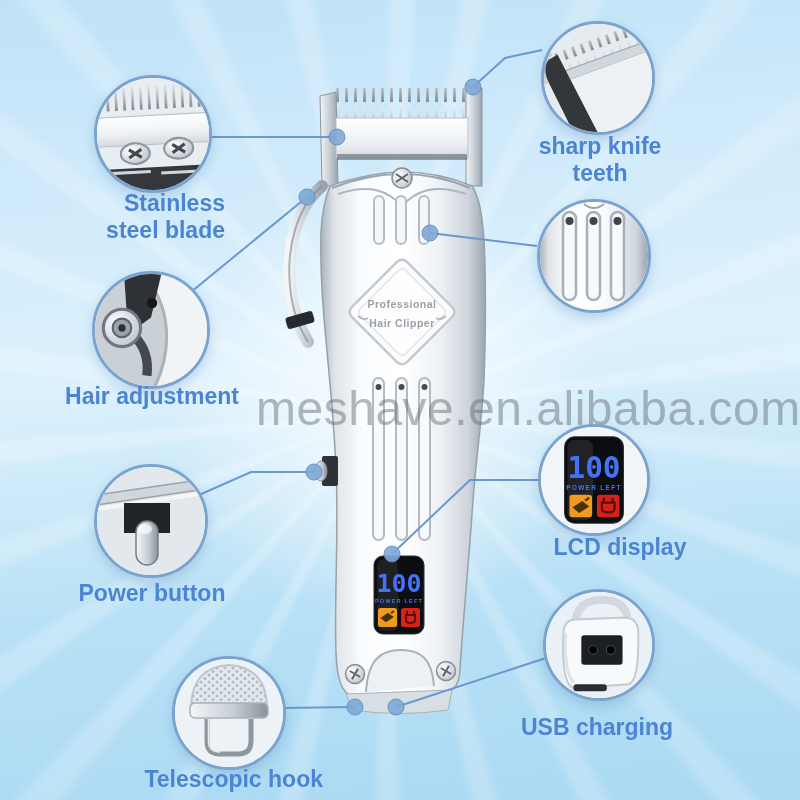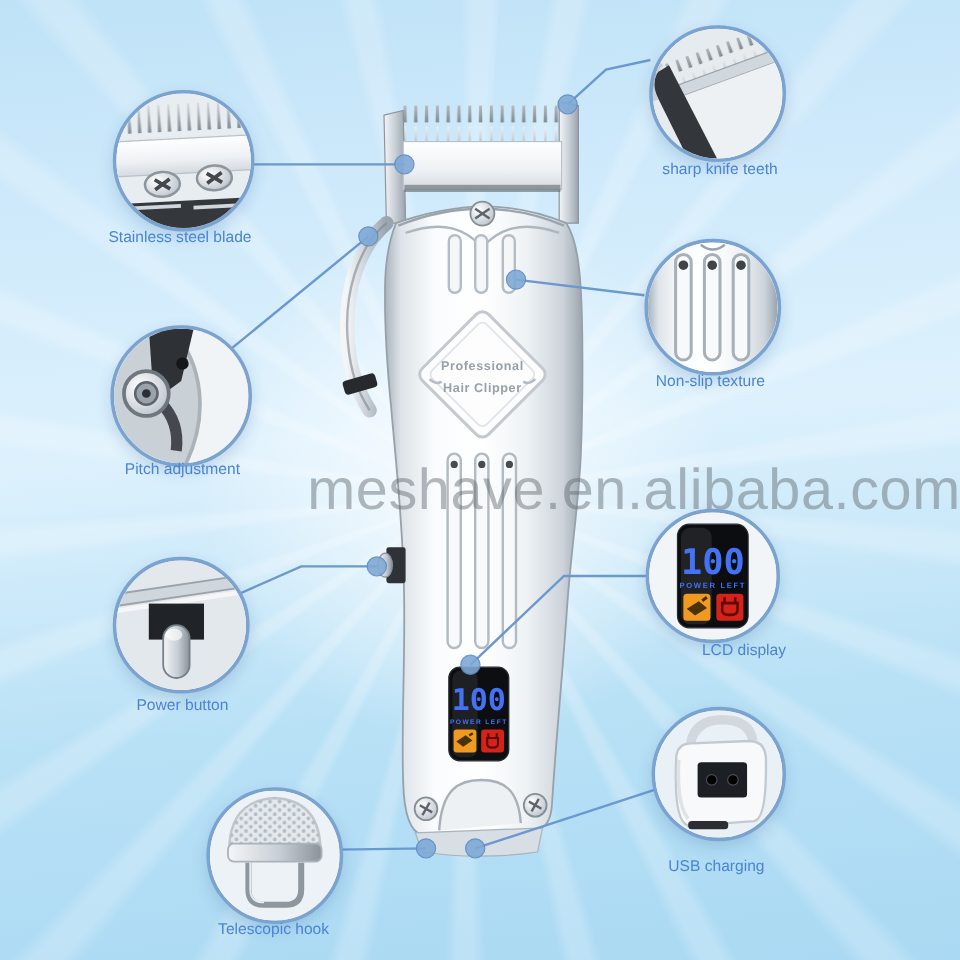--- a/index.html
+++ b/index.html
@@ -14,21 +14,21 @@
       rgba(255,255,255,.38) 7deg 9deg,
       rgba(255,255,255,0) 10.5deg 14deg);
     opacity:.55;}
   .scene{position:absolute;left:0;top:0;width:800px;height:800px;}
   .watermark{position:absolute;left:256px;top:381px;z-index:4;
     font-size:48px;font-weight:400;letter-spacing:.5px;
     color:rgba(100,108,114,.48);white-space:nowrap;}
   .bubble{position:absolute;z-index:5;border:3px solid #7aa3cf;border-radius:50%;
     background:#fdfdfe;box-shadow:0 5px 12px rgba(50,95,150,.20);overflow:hidden;}
   .bubble svg{display:block;width:100%;height:100%;}
-  .callout-label{position:absolute;z-index:6;font-weight:normal;font-size:13px;line-height:1.18;
+  .callout-label{position:absolute;z-index:6;font-weight:bold;font-size:23px;line-height:1.18;
     color:#4c84d4;text-align:center;}
 </style>
 </head>
 <body>
 
 <div class="stage">
 
   <svg class="scene" viewBox="0 0 800 800">
     <defs>
       <linearGradient id="gBody" x1="0" y1="0" x2="1" y2="0">
@@ -207,21 +207,21 @@
         </g>
         <g>
           <ellipse cx="78" cy="69" rx="14" ry="10" fill="url(#gScrew)" stroke="#8d959d" stroke-width="2"></ellipse>
           <path d="M72 65 L84 73 M84 65 L72 73" stroke="#43484e" stroke-width="3"></path>
         </g>
         <rect x="-6" y="86" width="120" height="26" fill="#34383d"></rect>
         <path d="M-6 90 H50 M60 92 H114" stroke="#cfd6dc" stroke-width="3"></path>
       </g>
     </svg>
   </div>
-  <div class="callout-label" style="left:75px;top:190px;width:150px;">Stainless steel blade</div>
+  <div class="callout-label" style="left:75px;top:190px;width:150px;text-align:right;">Stainless steel blade</div>
 
   <div class="bubble" style="left:541px;top:21px;width:108px;height:108px;">
     <svg viewBox="0 0 108 108">
       <defs>
         <pattern id="t2" width="9" height="26" patternUnits="userSpaceOnUse">
           <path d="M3 26 L3.7 4 Q4.5 0 5.3 4 L6 26 Z" fill="url(#gTooth)"></path>
         </pattern>
       </defs>
       <rect width="108" height="108" fill="#e6ebef"></rect>
       <g transform="rotate(-20 54 54)">
@@ -244,38 +244,37 @@
         <rect x="71" y="10" width="13" height="88" rx="6.5"></rect>
       </g>
       <g fill="#3f444a">
         <circle cx="29.5" cy="19" r="4"></circle>
           <circle cx="53.5" cy="19" r="4"></circle>
           <circle cx="77.5" cy="19" r="4"></circle>
       </g>
       <path d="M44 2 q10 8 20 0" stroke="#9aa3ab" stroke-width="2" fill="none"></path>
     </svg>
   </div>
-  <div class="callout-label" style="left:497px;top:310px;width:190px;">Non-slip texture</div>
 
   <div class="bubble" style="left:92px;top:271px;width:112px;height:112px;">
     <svg viewBox="0 0 108 108">
       <rect width="108" height="108" fill="#c9d0d6"></rect>
       <path d="M46 0 C72 28 76 70 58 108 L108 108 L108 0 Z" fill="#f1f4f7"></path>
       <path d="M46 0 C72 28 76 70 58 108" stroke="#aab2ba" stroke-width="3" fill="none"></path>
       <polygon points="28,0 64,0 54,42 32,58" fill="#2e3237"></polygon>
       <circle cx="55" cy="28" r="5" fill="#14171a"></circle>
       <path d="M38 60 C48 70 52 82 50 98" stroke="#45494f" stroke-width="9" fill="none"></path>
       <g>
         <circle cx="26" cy="52" r="18" fill="url(#gScrew)" stroke="#6f777f" stroke-width="3"></circle>
         <circle cx="26" cy="52" r="9" fill="#9aa2aa" stroke="#5d646b" stroke-width="2"></circle>
         <circle cx="26" cy="52" r="3.5" fill="#2b2f33"></circle>
       </g>
     </svg>
   </div>
-  <div class="callout-label" style="left:57px;top:383px;width:190px;">Pitch adjustment</div>
+  <div class="callout-label" style="left:57px;top:383px;width:190px;">Hair adjustment</div>
 
   <div class="bubble" style="left:94px;top:464px;width:108px;height:108px;">
     <svg viewBox="0 0 108 108">
       <rect width="108" height="108" fill="#e3e8ec"></rect>
       <polygon points="0,28 108,12 108,22 0,38" fill="#cfd6dc" stroke="#9aa3ab" stroke-width="1.5"></polygon>
       <polygon points="0,40 108,24 108,28 0,44" fill="#f4f6f8"></polygon>
       <rect x="27" y="36" width="46" height="30" fill="#202428"></rect>
       <g>
         <rect x="39" y="54" width="22" height="44" rx="11" fill="url(#gButton)" stroke="#767e86" stroke-width="1.5"></rect>
         <ellipse cx="48" cy="62" rx="7" ry="5" fill="#ffffff" opacity=".65"></ellipse>
@@ -327,15 +326,15 @@
       <rect width="108" height="108" fill="#edf2f6"></rect>
       <path d="M16 46 Q18 8 54 6 Q90 8 92 46 Z" fill="#e4e9ed" stroke="#bfc6cd" stroke-width="2"></path>
       <rect width="108" height="50" fill="url(#dots)" clip-path="url(#domeClip)"></rect>
       <rect x="15" y="44" width="78" height="15" rx="5" fill="url(#gButton)" stroke="#aab2ba" stroke-width="1.5"></rect>
       <g>
         <path d="M32 60 L32 82 Q32 95 45 95 L63 95 Q76 95 76 82 L76 60" stroke="#8e969e" stroke-width="5" fill="none"></path>
         <path d="M33.5 60 L33.5 82 Q33.5 93 45 93" stroke="#e9edf0" stroke-width="1.5" fill="none"></path>
       </g>
     </svg>
   </div>
-  <div class="callout-label" style="left:133px;top:766px;width:190px;">Telescopic hook</div>
+  <div class="callout-label" style="left:133px;top:766px;width:190px;text-align:right;">Telescopic hook</div>
 
 </div>
 
 </body></html>

